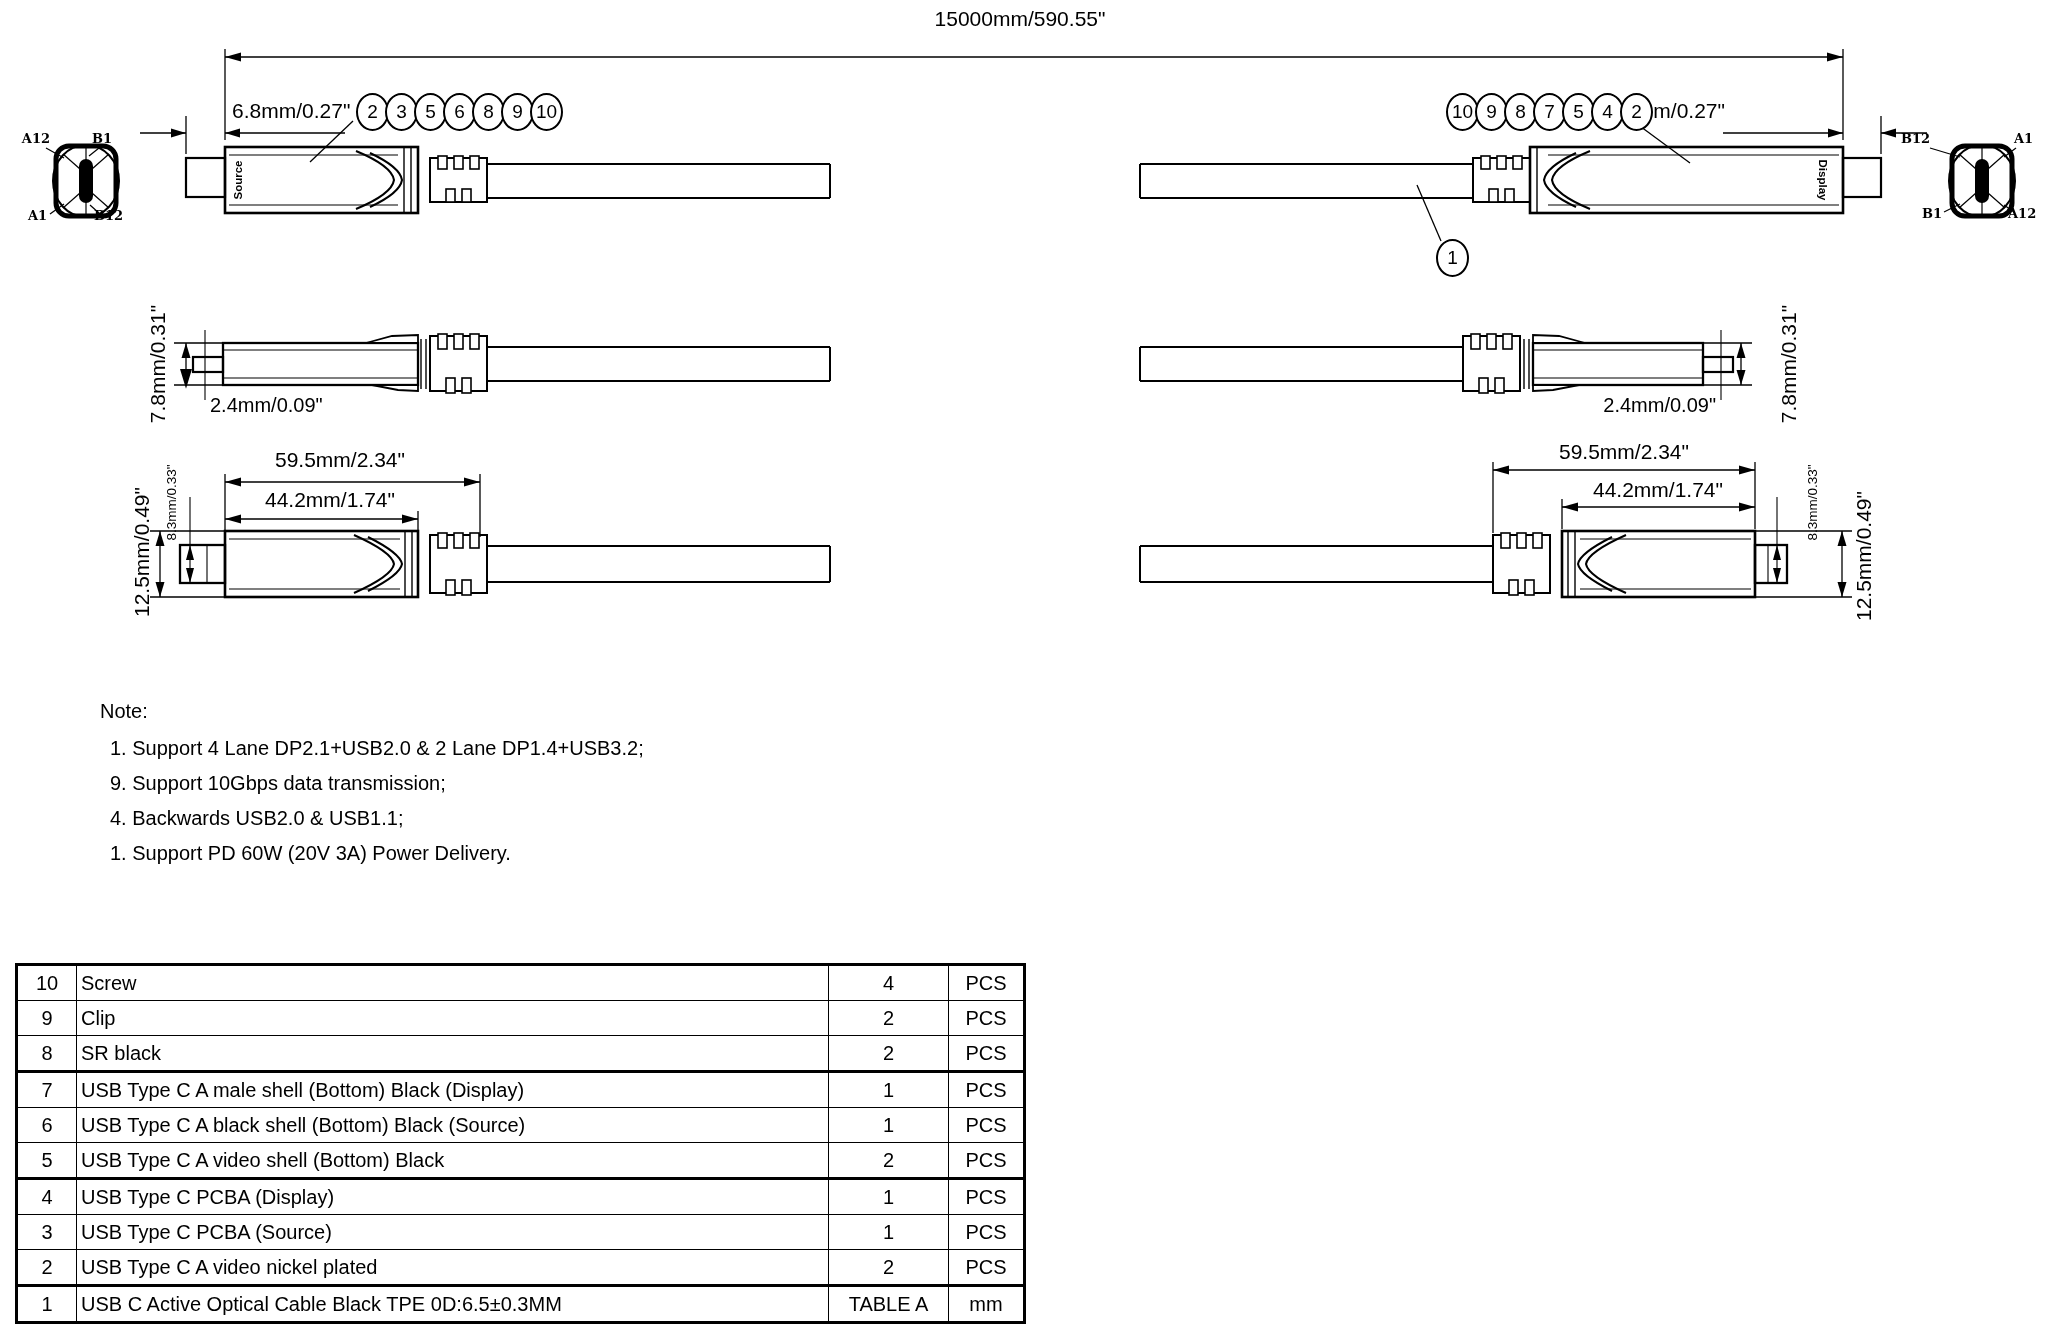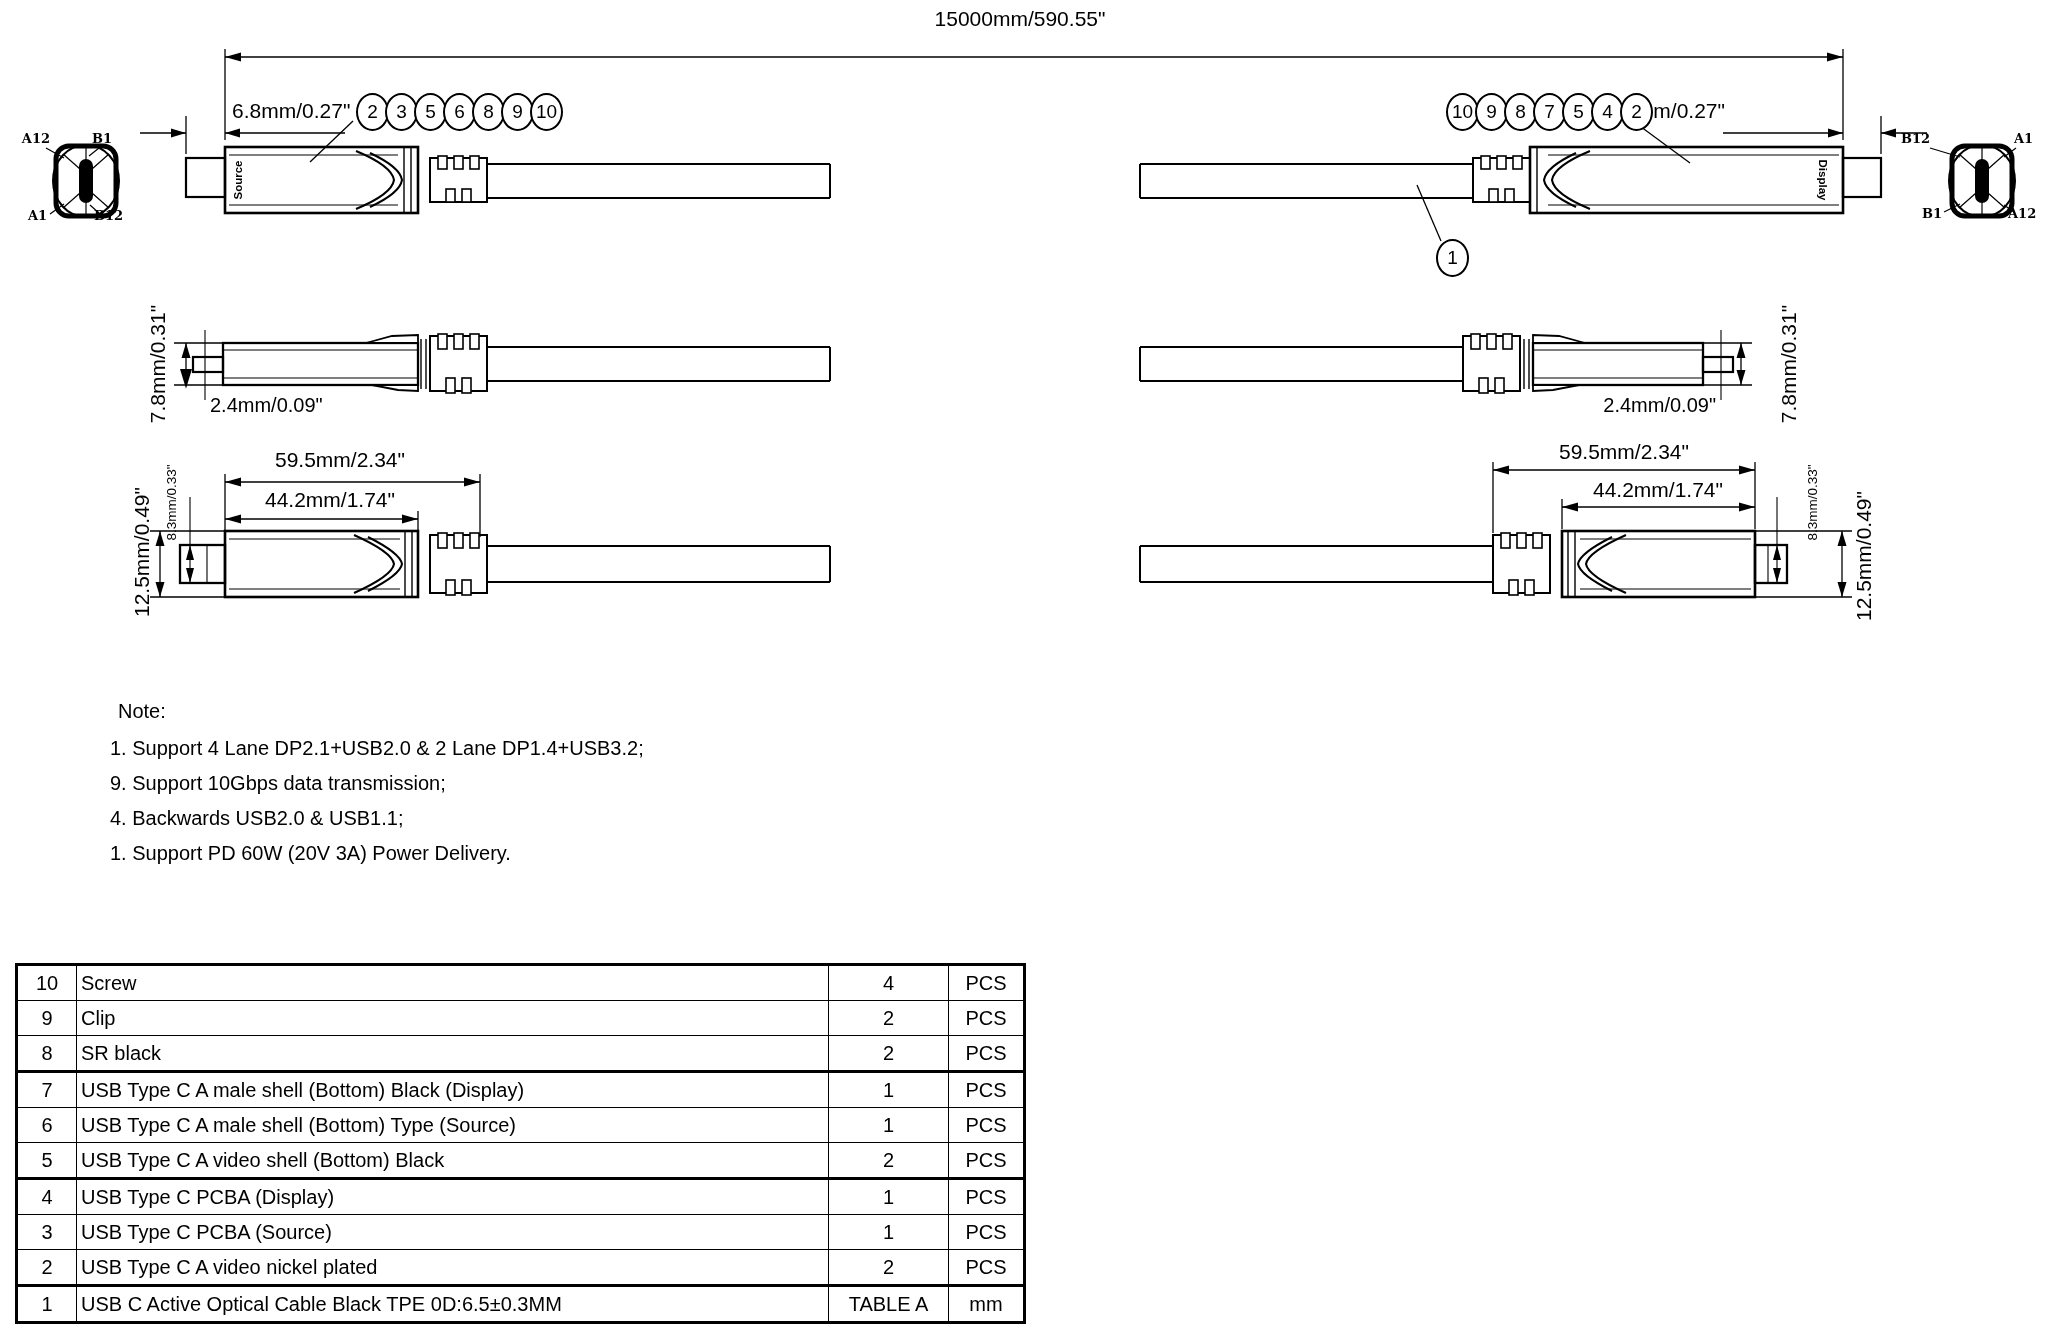--- a/index.html
+++ b/index.html
@@ -345,21 +345,21 @@
     <div class="balloon">9</div>
     <div class="balloon">8</div>
     <div class="balloon">7</div>
     <div class="balloon">5</div>
     <div class="balloon">4</div>
     <div class="balloon">2</div>
   </div>
   <div class="balloon-single" style="left:1436px;top:239px;">1</div>
 
   <div class="notes">
-    <div class="nh" style="margin-left:18px;">Note:</div>
+    <div class="nh" style="">Note:</div>
     <div class="ni">1. Support 4 Lane DP2.1+USB2.0 &amp; 2 Lane DP1.4+USB3.2;</div>
     <div class="ni">9. Support 10Gbps data transmission;</div>
     <div class="ni">4. Backwards USB2.0 &amp; USB1.1;</div>
     <div class="ni">1. Support PD 60W (20V 3A) Power Delivery.</div>
   </div>
 
   <table class="bom">
     <colgroup>
         <col style="width:60px">
         <col style="width:752px">
@@ -386,21 +386,21 @@
         <td class="c">PCS</td>
       </tr>
       <tr>
         <td class="c">7</td>
         <td class="d">USB Type C A male shell (Bottom) Black (Display)</td>
         <td class="c">1</td>
         <td class="c">PCS</td>
       </tr>
       <tr>
         <td class="c">6</td>
-        <td class="d">USB Type C A male shell (Bottom) Type (Source)</td>
+        <td class="d">USB Type C A black shell (Bottom) Black (Source)</td>
         <td class="c">1</td>
         <td class="c">PCS</td>
       </tr>
       <tr class="sep">
         <td class="c">5</td>
         <td class="d">USB Type C A video shell (Bottom) Black</td>
         <td class="c">2</td>
         <td class="c">PCS</td>
       </tr>
       <tr>

